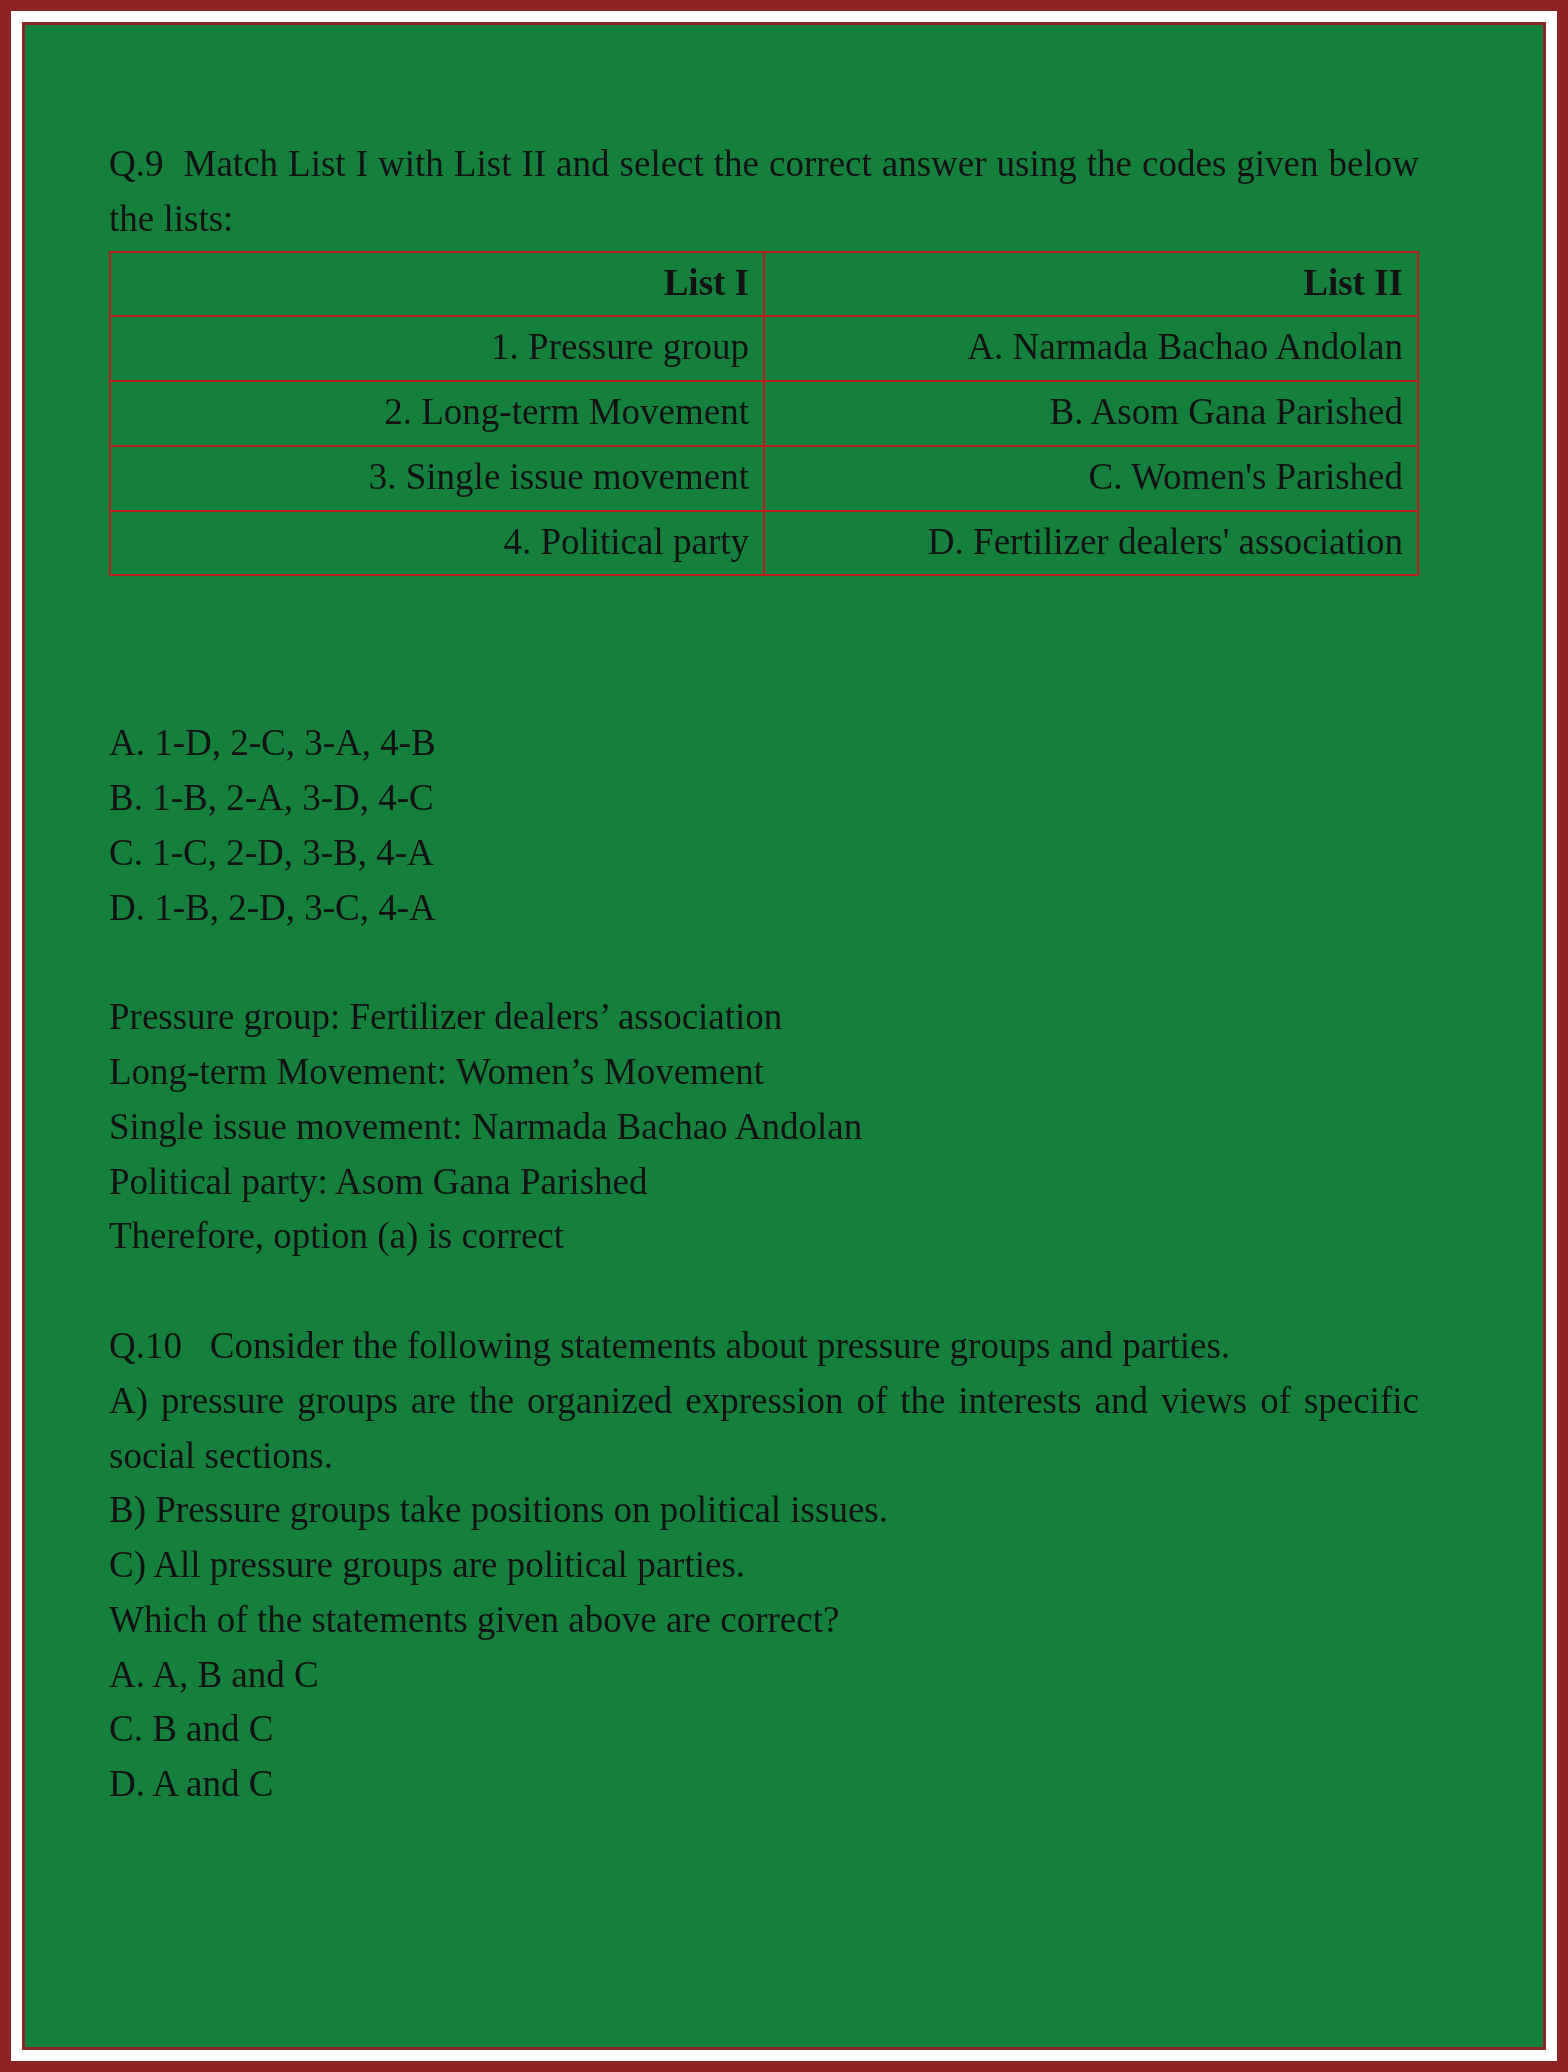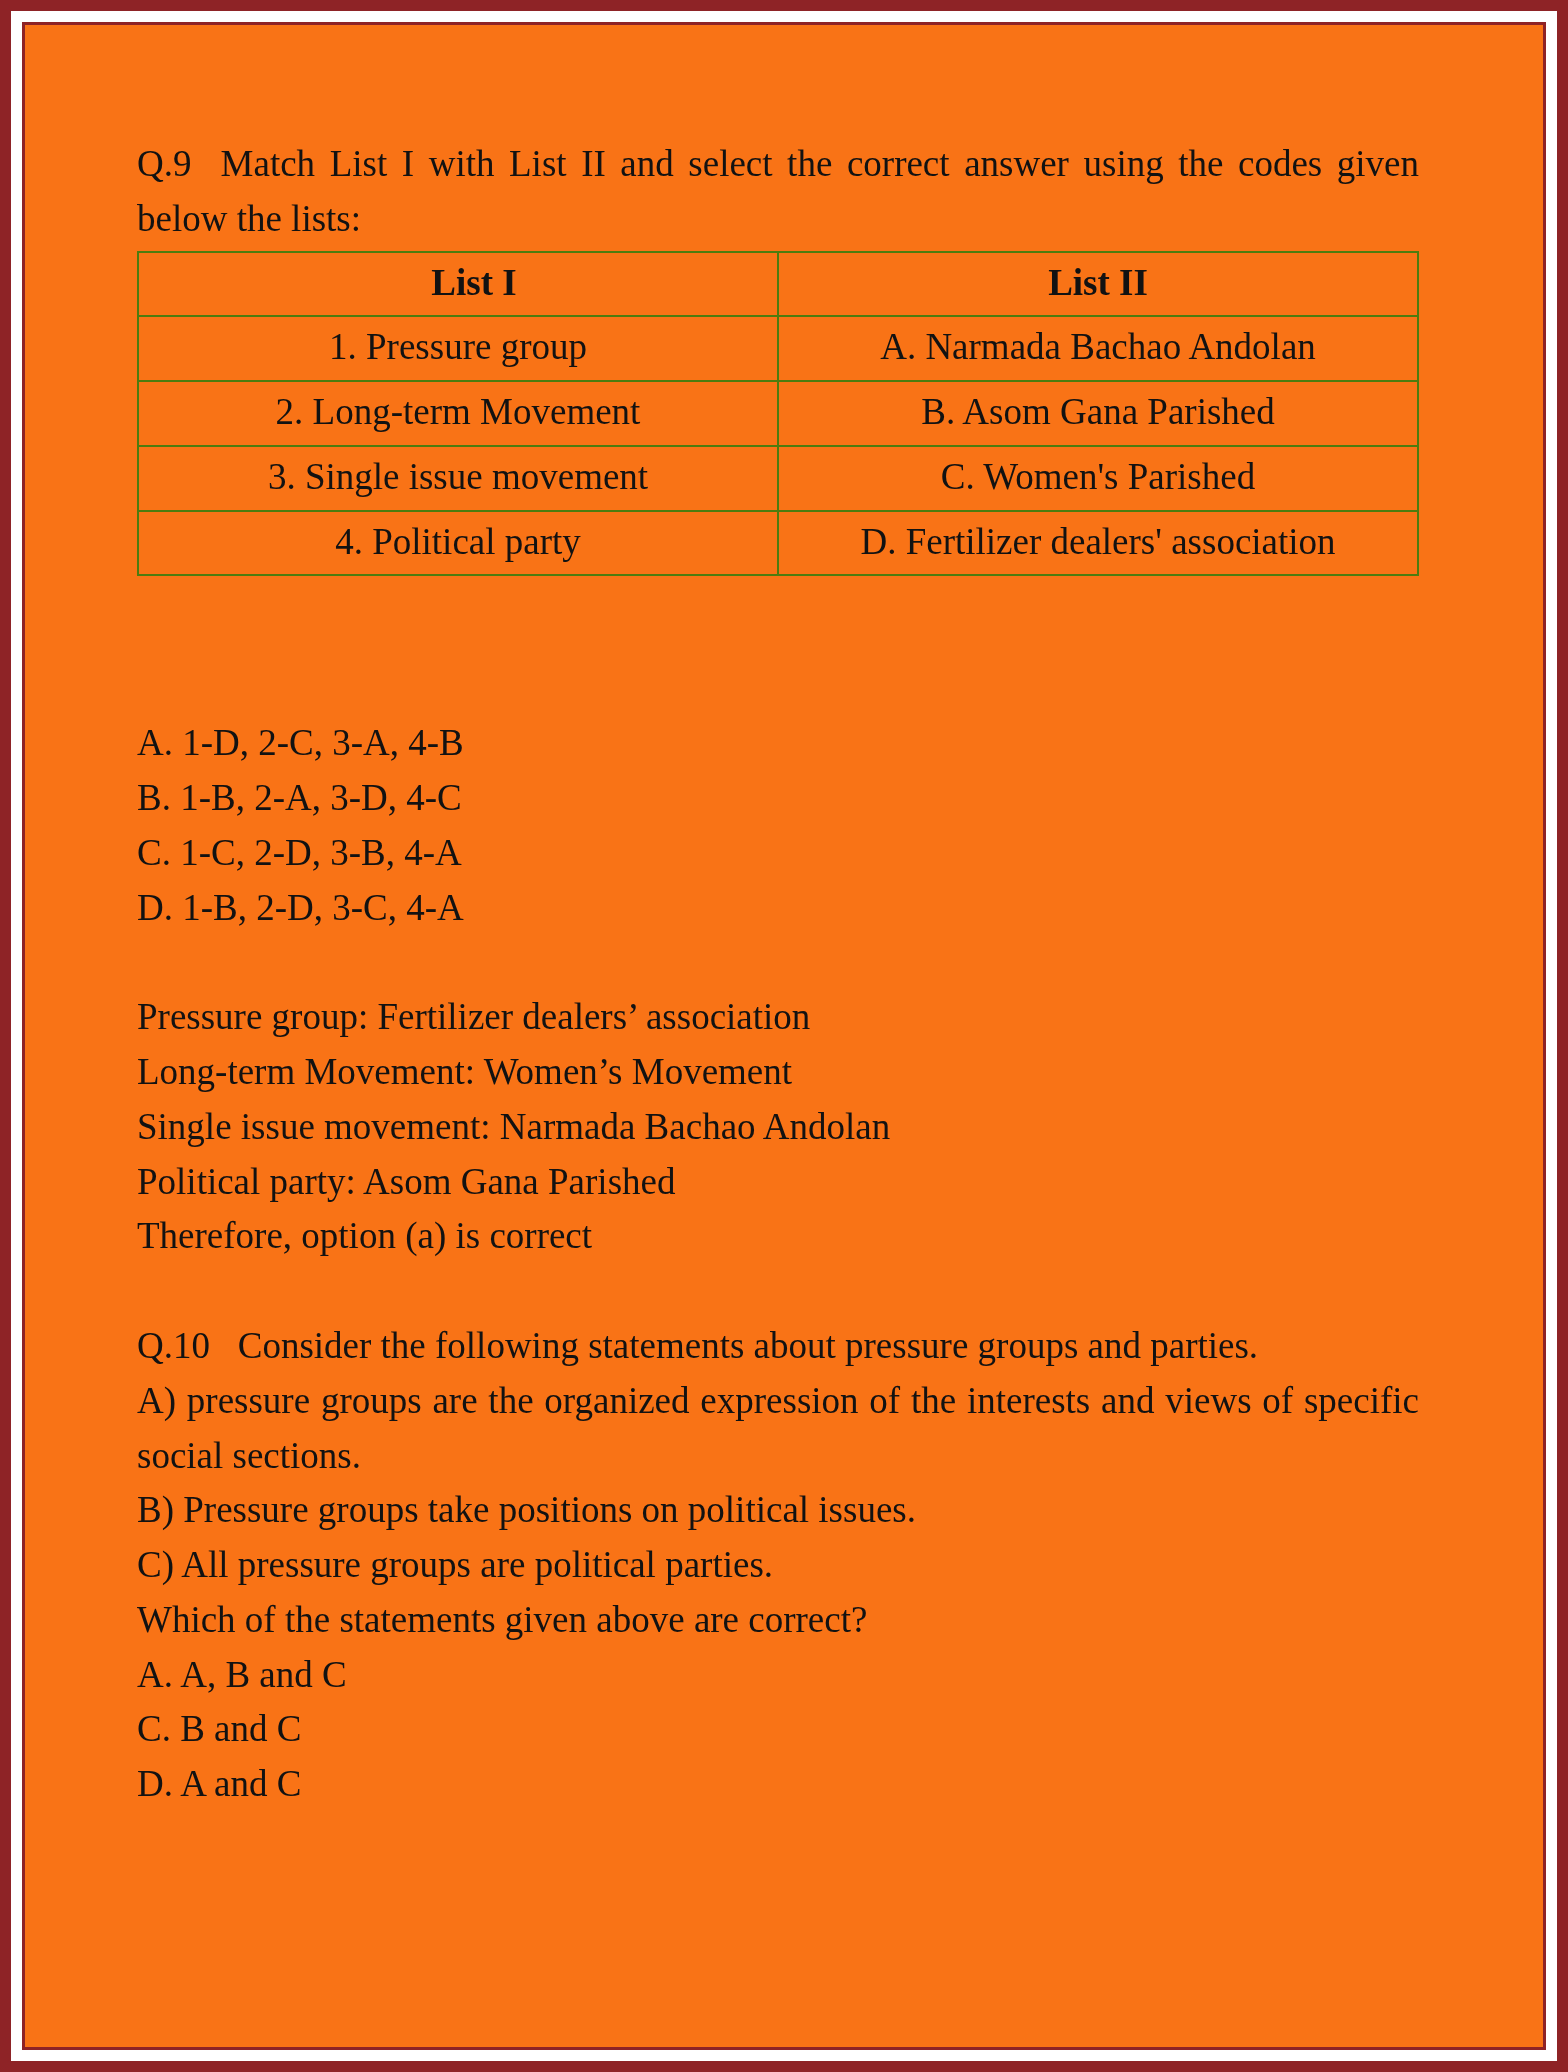--- a/index.html
+++ b/index.html
@@ -9,40 +9,40 @@
     box-sizing: border-box;
     border: 11px solid var(--border, #8e2326);
     padding: 11px;
     background: #ffffff;
   }
   .frame {
     width: 100%;
     height: 100%;
     box-sizing: border-box;
     border: 3px solid var(--border, #8e2326);
-    padding: 112px 124px 40px 112px;
+    padding: 112px 124px 40px 84px;
     overflow: hidden;
-    background: #f97316;
+    background: #15803d;
   }
   .doc {
     font-family: "Liberation Serif", "DejaVu Serif", serif;
     font-size: 37px;
     line-height: 1.48;
     color: #121212;
   }
   p { margin: 0; }
   .justify { text-align: justify; }
   .match-table {
     width: 100%;
     border-collapse: collapse;
     margin-top: 4px;
   }
   .match-table th, .match-table td {
-    border: 2px solid #4d7c0f;
-    text-align: center;
+    border: 2px solid #b91c1c;
+    text-align: right;
     padding: 3px 14px 5px 14px;
     font-size: 37px;
     width: 50%;
   }
   .match-table th { font-weight: bold; }
   .match-table th.first { padding-left: 46px; }
   .bold { font-weight: bold; }
   .gap { height: 55px; }
   .gap-xl { height: 140px; }
 </style>

